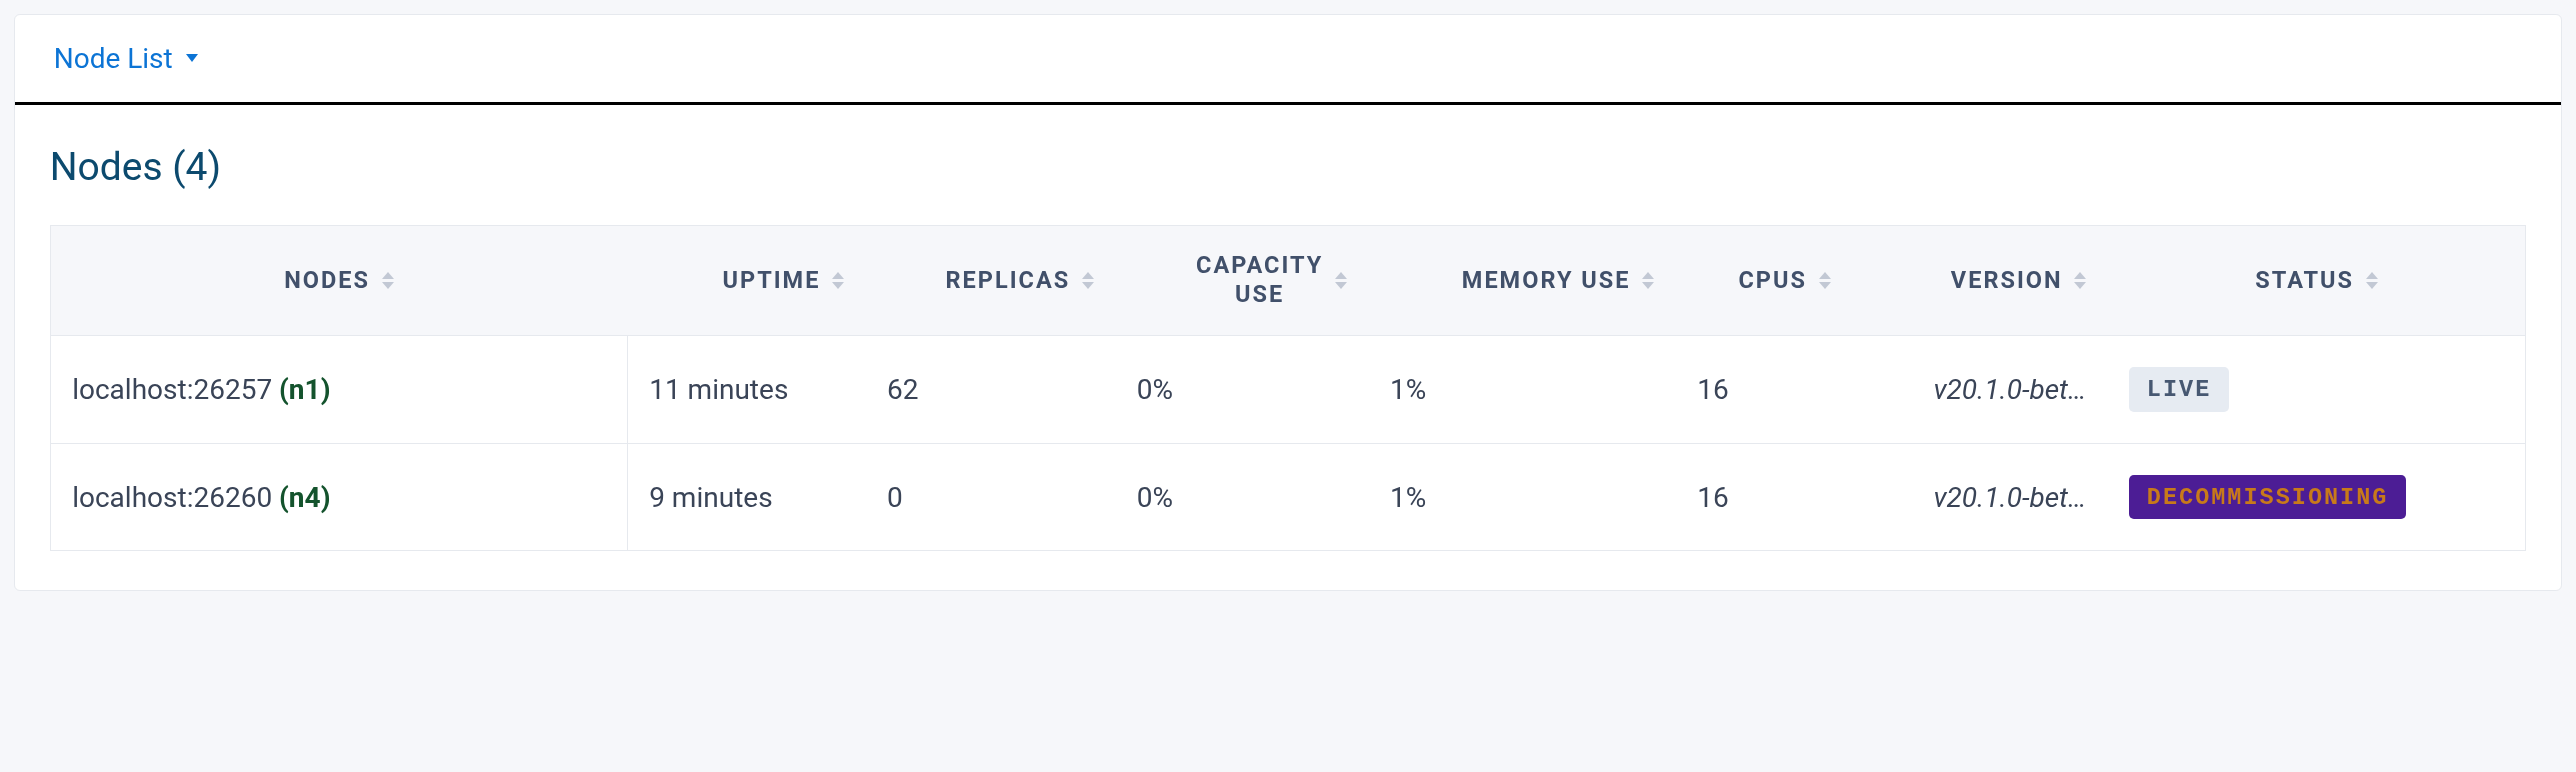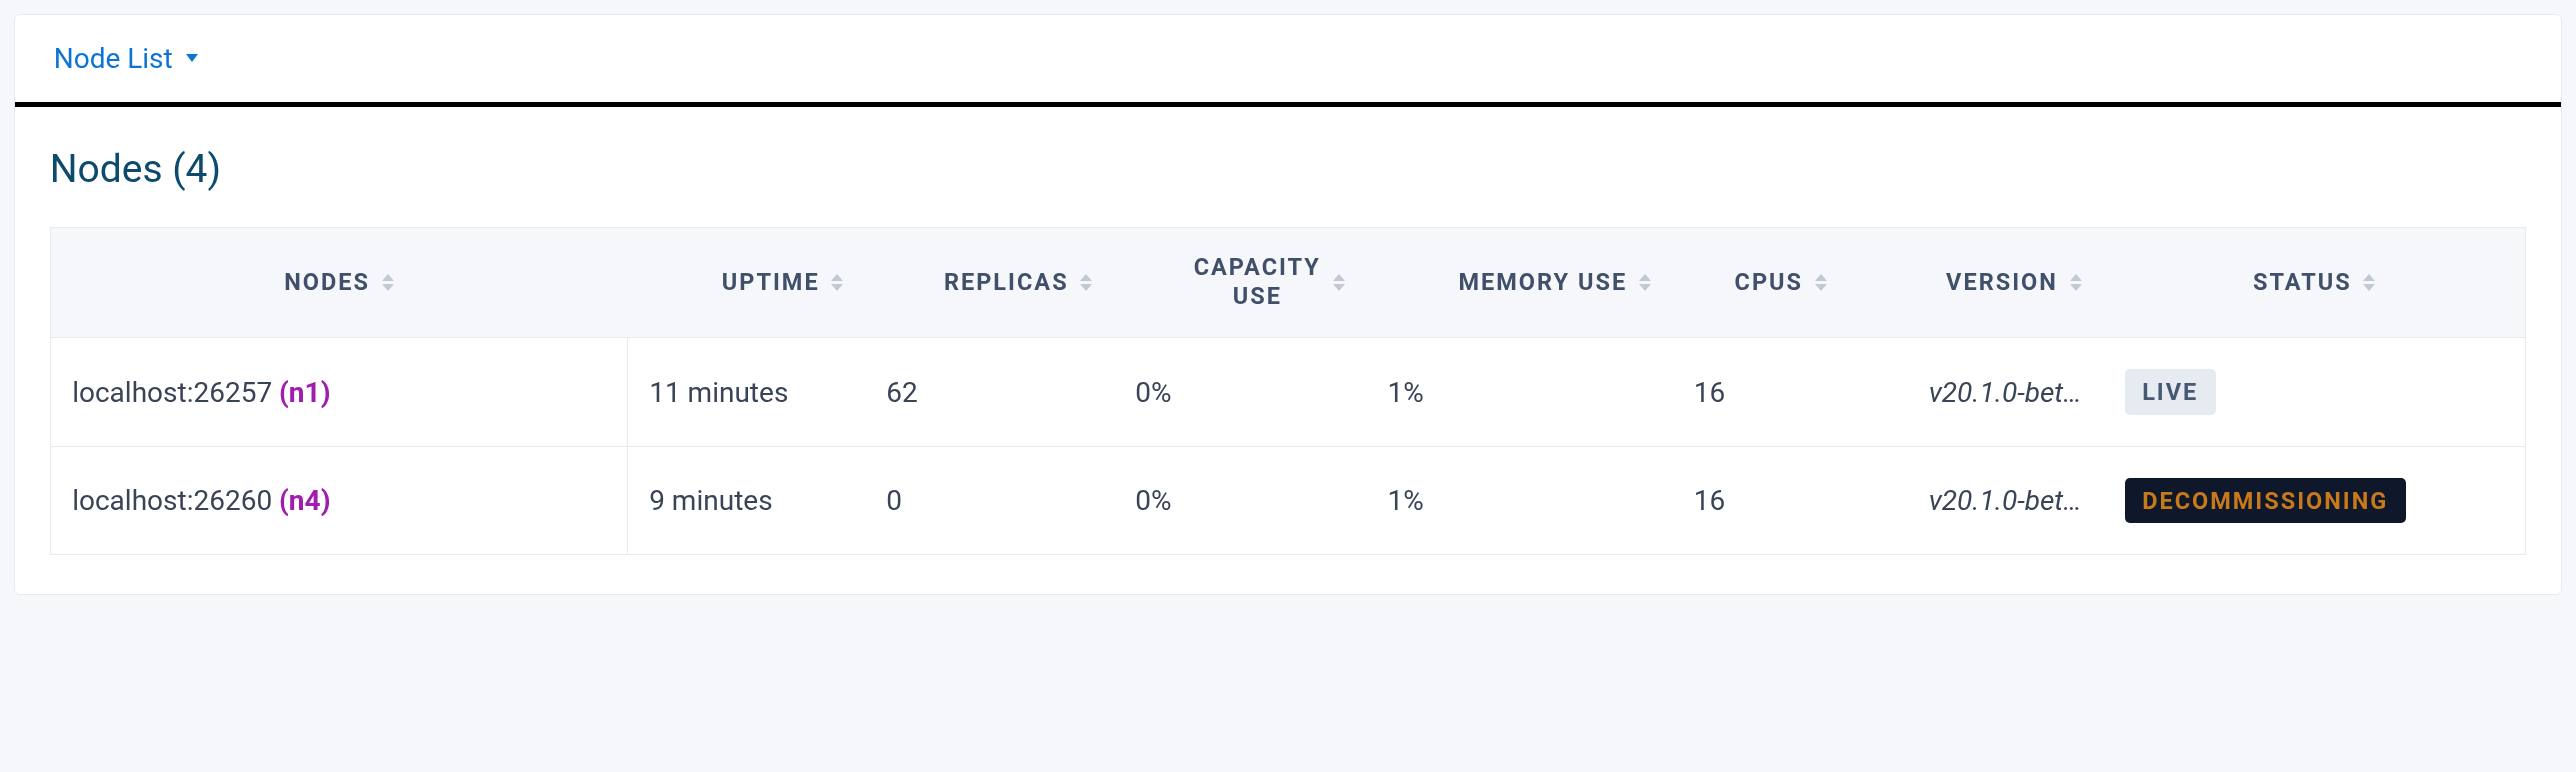--- a/index.html
+++ b/index.html
@@ -17,21 +17,21 @@
     
     .panel {
       background: #ffffff;
       border: 1px solid #e6e9ee;
       border-radius: 5.9px;
       overflow: hidden;
     }
     
     .panel-header {
       padding: 27px 39px;
-      border-bottom: 5px solid #000000;
+      border-bottom: 3px solid #000000;
       display: flex;
       align-items: center;
       gap: 13.7px;
     }
     
     .dropdown-trigger {
       color: #0c74d5;
       font-size: 28px;
       font-weight: 400;
       cursor: pointer;
@@ -142,21 +142,21 @@
       color: #3a4457;
     }
     
     .node-table td.cell-node {
       border-right: 1px solid #e6e9ee;
       color: #3a4457;
     }
     
     .node-id {
       font-weight: 700;
-      color: #a21caf;
+      color: #14532d;
     }
     
     .node-table td.num {
       text-align: left;
     }
     
     .node-table td.cell-version {
       text-align: right;
       white-space: nowrap;
       overflow: hidden;
@@ -166,29 +166,30 @@
     }
     
     .badge {
       display: inline-block;
       padding: 8.8px 17.6px;
       border-radius: 4.9px;
       font-size: 23.5px;
       font-weight: 700;
       letter-spacing: 2px;
       text-transform: uppercase;
+      font-family: Liberation Mono, monospace;
     }
     
     .badge-live {
       background: #e6ebf2;
       color: #475872;
     }
     
     .badge-decommissioning {
-      background: #0f172a;
+      background: #4c1d95;
       color: #c87a1a;
     }
   </style>
 </head>
 <body>
 
 <div class="panel">
   <div class="panel-header">
     <div class="dropdown-trigger">
       <span>Node List</span>

